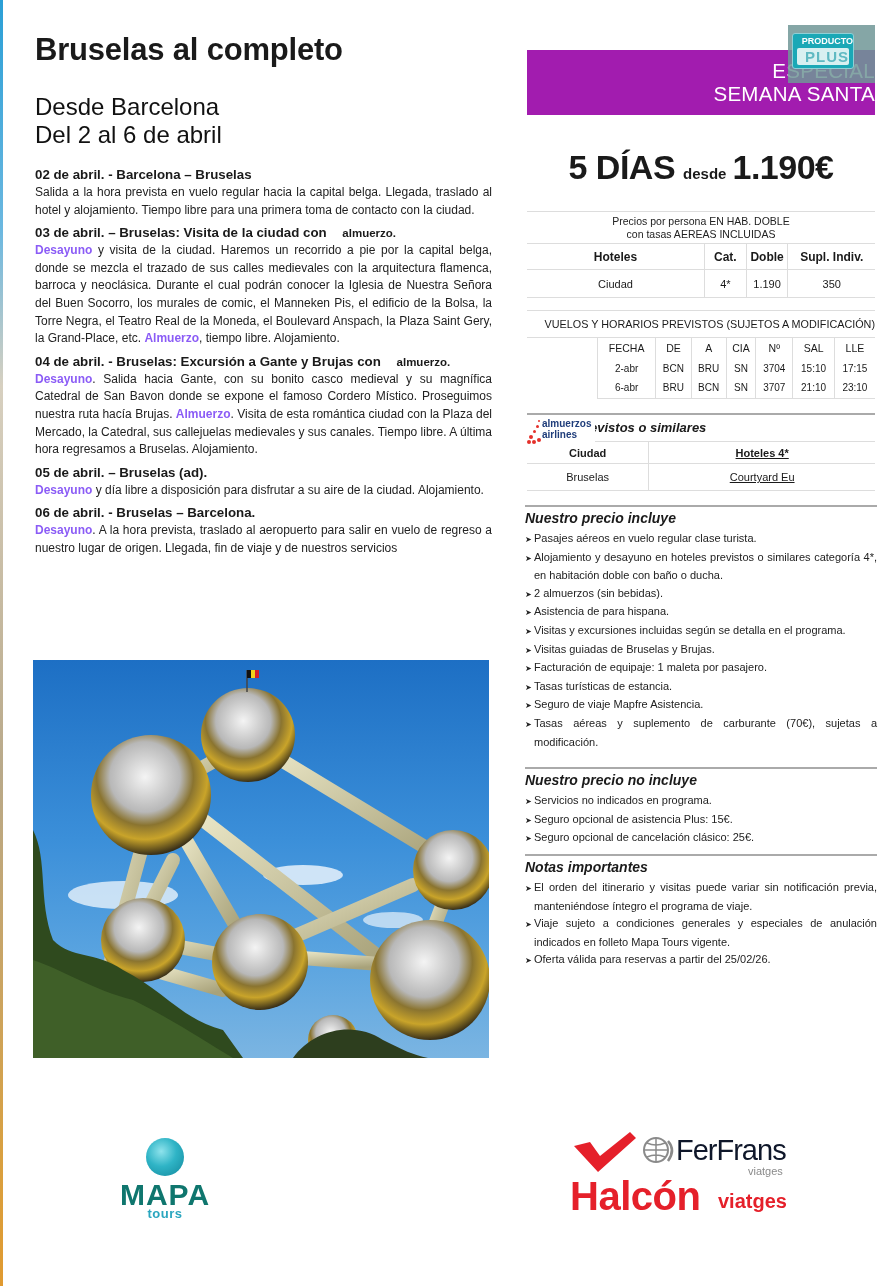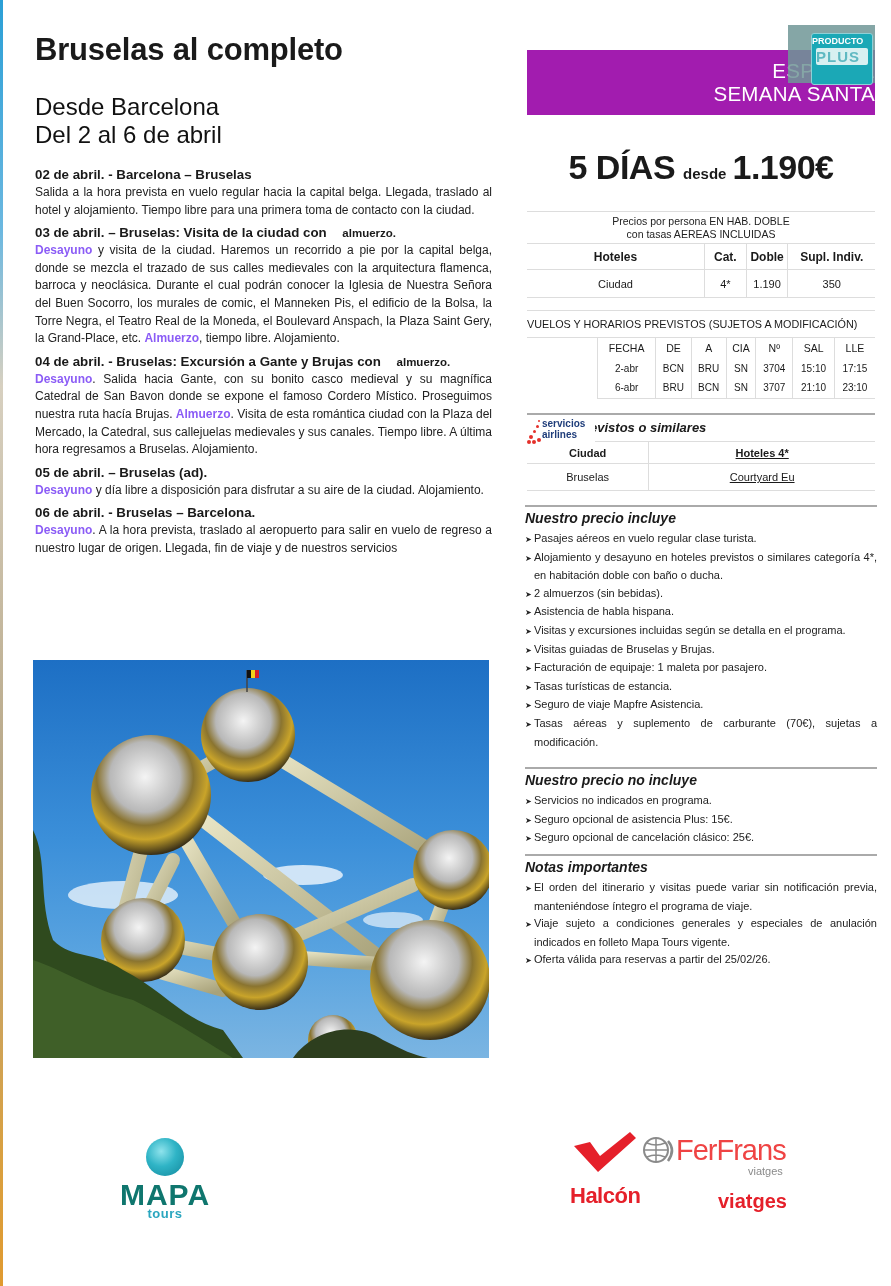--- a/index.html
+++ b/index.html
@@ -28,37 +28,37 @@
   .mapa-ball { width: 38px; height: 38px; border-radius: 50%; margin: 0 auto;
     background: radial-gradient(circle at 40% 35%, #8fe3ec 0%, #2fb4c6 45%, #12879b 100%); }
   .mapa-word { font-family: Liberation Sans, sans-serif; font-weight: 700; font-size: 30px; color: #0f766e; letter-spacing: 1px; margin-top: 8px; line-height: 22px; }
   .mapa-sub { font-family: "Liberation Sans", sans-serif; font-weight: 700; font-size: 13px; color: #2aa6bf; line-height: 16px; letter-spacing: 0.5px; }
 
   
   .right { position: absolute; left: 525px; top: 0; width: 352px; }
   .banner { position: absolute; left: 2px; top: 50px; width: 348px; height: 65px; background: #a21caf; color: #fff;
     font-family: "Liberation Sans", sans-serif; font-size: 20.5px; text-align: right; line-height: 23px; padding-top: 9px; letter-spacing: 0.3px; }
   .plus-badge { position: absolute; left: 263px; top: 25px; width: 87px; height: 58px; background: rgba(112,150,150,0.85); }
-  .plus-badge .in { position: absolute; left: 23px; top: 8px; width: 62px; height: 52px; background: #1ba8b6; border: 1px solid #8fd0d6; border-radius: 3px; text-align: left; }
+  .plus-badge .in { position: absolute; left: 4px; top: 8px; width: 62px; height: 36px; background: #1ba8b6; border: 1px solid #8fd0d6; border-radius: 3px; text-align: right; }
   .plus-badge .p1 { font-family: "Liberation Sans", sans-serif; font-weight: 700; font-size: 9px; color: #fff; line-height: 11px; margin-top: 2px; }
   .plus-badge .p2 { margin: 1px 4px 0; background: #d8f0f1; border-radius: 2px; font-family: "Liberation Sans", sans-serif; font-weight: 700; font-size: 15px; color: #5fb9c2; line-height: 17px; letter-spacing: 1px; }
 
   .price { position: absolute; left: 0; top: 148px; width: 352px; text-align: center; font-family: "Liberation Sans", sans-serif; font-weight: 700; }
   .price .big { font-size: 34px; letter-spacing: -0.5px; }
   .price .desde { font-size: 15px; margin: 0 6px 0 8px; }
 
   .price-table { position: absolute; left: 2px; top: 211px; width: 348px; border-top: 1px solid #ddd; }
   .pt-note { font-family: "Liberation Sans", sans-serif; font-size: 10.5px; text-align: center; line-height: 12.5px; padding-top: 3px; padding-bottom: 3px; color: #222; }
   table { border-collapse: collapse; width: 100%; font-family: "Liberation Sans", sans-serif; }
   .ptab th { font-size: 12px; font-weight: 700; height: 26px; border-top: 1px solid #ddd; border-bottom: 1px solid #ddd; }
   .ptab td { font-size: 11px; height: 28px; text-align: center; border-bottom: 1px solid #ddd; }
   .ptab th + th, .ptab td + td { border-left: 1px solid #ddd; }
 
   .flights { position: absolute; left: 2px; top: 310px; width: 348px; border-top: 1px solid #ddd; }
-  .fl-title { font-family: "Liberation Sans", sans-serif; font-size: 10.8px; text-align: left; line-height: 26px; border-bottom: 1px solid #ddd; }
+  .fl-title { font-family: "Liberation Sans", sans-serif; font-size: 10.8px; text-align: right; line-height: 26px; border-bottom: 1px solid #ddd; }
   .ftab { margin-left: auto; width: 278px; }
   .ftab th { font-size: 10.5px; font-weight: 400; height: 20px; }
   .ftab td { font-size: 10px; height: 20px; text-align: center; }
   .ftab th, .ftab td { border-left: 1px solid #ddd; text-align: center; }
   .ftab tr:last-child td { border-bottom: 1px solid #ddd; }
 
   .hotels { position: absolute; left: 2px; top: 413px; width: 348px; border-top: 2px solid #aaa; }
   .airline-logo { position: absolute; left: -2px; top: 3px; width: 70px; height: 28px; background: #fff; }
   .airline-logo .dots span { position: absolute; width: 4px; height: 4px; border-radius: 50%; background: #e4302a; }
   .airline-logo .txt { position: absolute; left: 17px; top: 0px; font-family: "Liberation Sans", sans-serif; font-weight: 700; font-size: 10px; color: #1f3d7a; line-height: 11px; }
@@ -68,23 +68,23 @@
   .htab th + th, .htab td + td { border-left: 1px solid #ddd; text-decoration: underline; }
 
   .section { position: absolute; left: 0; width: 352px; border-top: 2px solid #aaa; }
   .sec-title { font-family: "Liberation Sans", sans-serif; font-style: italic; font-weight: 700; font-size: 14px; line-height: 18px; padding: 2px 0 3px 0; }
   .sec-list { list-style: none; font-family: "Liberation Sans", sans-serif; font-size: 11px; line-height: 17.6px; color: #222; }
   .sec-list li { padding-left: 9px; text-indent: -9px; text-align: justify; }
   .sec-list li .bul { display: inline-block; width: 9px; text-indent: 0; font-size: 8px; }
 
   .halcon-logo { position: absolute; left: 570px; top: 1125px; width: 230px; height: 95px; }
   .halcon-check { position: absolute; left: 2px; top: 5px; }
-  .ferfrans { position: absolute; left: 70px; top: 10px; font-family: "Liberation Sans", sans-serif; font-size: 29px; color: #ef4444; letter-spacing: -1px; line-height: 30px; }
+  .ferfrans { position: absolute; left: 70px; top: 10px; font-family: "Liberation Sans", sans-serif; font-size: 29px; color: #0f172a; letter-spacing: -1px; line-height: 30px; }
   .ferfrans-sub { position: absolute; left: 178px; top: 40px; font-family: "Liberation Sans", sans-serif; font-size: 11px; color: #8a8a8a; }
-  .halcon-word { position: absolute; left: 0px; top: 52px; font-family: "Liberation Sans", sans-serif; font-weight: 700; font-size: 22px; color: #e5202a; letter-spacing: -0.5px; line-height: 38px; }
+  .halcon-word { position: absolute; left: 0px; top: 52px; font-family: "Liberation Sans", sans-serif; font-weight: 700; font-size: 40px; color: #e5202a; letter-spacing: -0.5px; line-height: 38px; }
   .halcon-sub { position: absolute; left: 148px; top: 65px; font-family: "Liberation Sans", sans-serif; font-weight: 700; font-size: 20px; color: #e5202a; line-height: 22px; }
 </style>
 </head>
 <body>
 
 <div class="edge-strip"></div>
 
 <div class="left">
   <h1 class="title">Bruselas al completo</h1>
   <div class="subtitle">
@@ -254,21 +254,21 @@
       <div class="dots">
         <span style="left:13px;top:2px;width:2px;height:2px"></span>
         <span style="left:11px;top:7px;width:3px;height:3px"></span>
         <span style="left:8px;top:12px;width:3px;height:3px"></span>
         <span style="left:4px;top:17px"></span>
         <span style="left:2px;top:22px"></span>
         <span style="left:7px;top:22px"></span>
         <span style="left:12px;top:20px"></span>
       </div>
       <div class="txt">
-        <div>servicios</div>
+        <div>almuerzos</div>
         <div>airlines</div>
       </div>
     </div>
     <div class="hotels-title">evistos o similares</div>
     <table class="htab">
       <thead>
           <tr>
         <th style="width:35%">Ciudad</th>
         <th>Hoteles 4*</th>
       </tr>
@@ -281,21 +281,21 @@
         </tbody>
     </table>
   </div>
 
   <div class="section" style="top:505px">
     <div class="sec-title">Nuestro precio incluye</div>
     <ul class="sec-list" id="includes-list">
         <li><span class="bul">➤</span><span>Pasajes aéreos en vuelo regular clase turista.</span></li>
         <li><span class="bul">➤</span><span>Alojamiento y desayuno en hoteles previstos o similares categoría 4*, en habitación doble con baño o ducha.</span></li>
         <li><span class="bul">➤</span><span>2 almuerzos (sin bebidas).</span></li>
-        <li><span class="bul">➤</span><span>Asistencia de habla hispana.</span></li>
+        <li><span class="bul">➤</span><span>Asistencia de para hispana.</span></li>
         <li><span class="bul">➤</span><span>Visitas y excursiones incluidas según se detalla en el programa.</span></li>
         <li><span class="bul">➤</span><span>Visitas guiadas de Bruselas y Brujas.</span></li>
         <li><span class="bul">➤</span><span>Facturación de equipaje: 1 maleta por pasajero.</span></li>
         <li><span class="bul">➤</span><span>Tasas turísticas de estancia.</span></li>
         <li><span class="bul">➤</span><span>Seguro de viaje Mapfre Asistencia.</span></li>
         <li><span class="bul">➤</span><span>Tasas aéreas y suplemento de carburante (70€), sujetas a modificación.</span></li>
       </ul>
   </div>
 
   <div class="section" style="top:767px">

